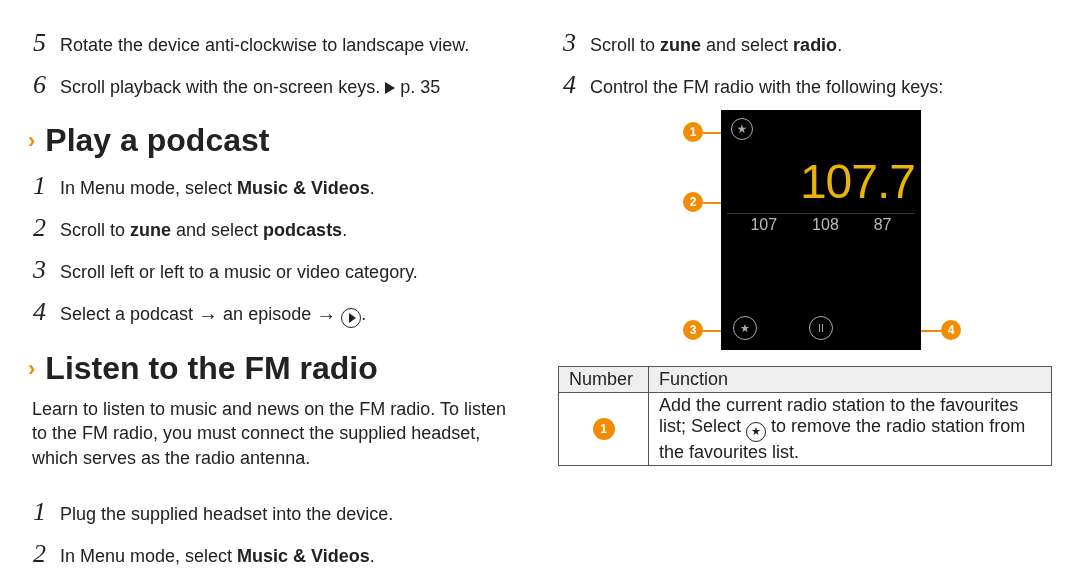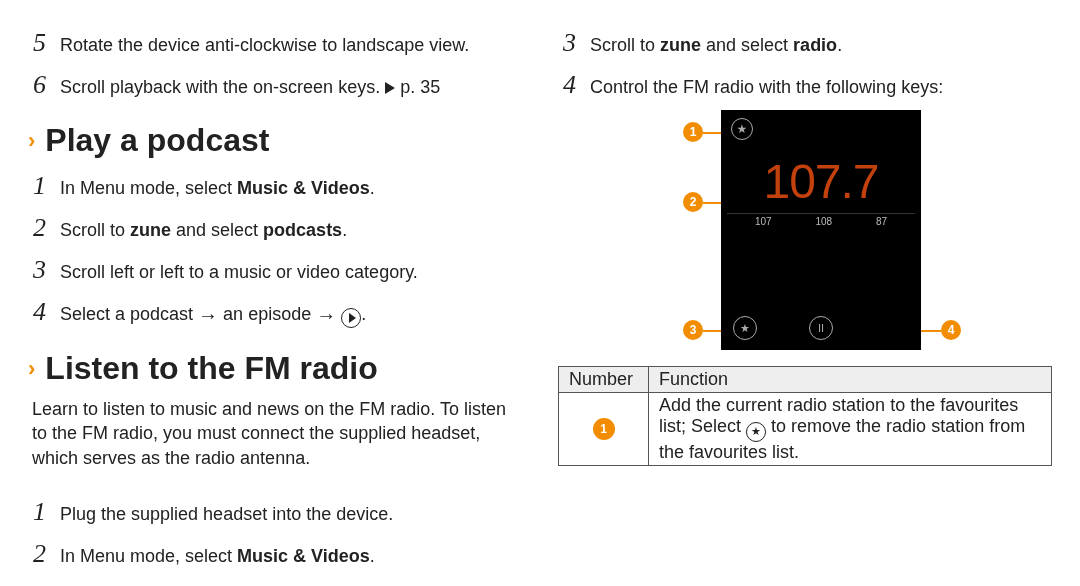--- a/index.html
+++ b/index.html
@@ -20,22 +20,22 @@
   .star-circle { display: inline-flex; width: 20px; height: 20px; border: 1.5px solid #222; border-radius: 50%; align-items: center; justify-content: center; vertical-align: -3px; font-size: 11px; line-height: 1; }
   .tri-right { display: inline-block; width: 0; height: 0; border-left: 10px solid #222; border-top: 6px solid transparent; border-bottom: 6px solid transparent; vertical-align: -1px; }
   .arrow { display: inline-block; font-size: 20px; }
 
   
   .fig-wrap { display: flex; justify-content: center; margin: 4px 0 12px 0; }
   .fig { position: relative; width: 320px; height: 240px; }
   .device { position: absolute; left: 76px; top: 0; width: 200px; height: 240px; background: #000; color: #fff; padding: 8px 6px 6px 6px; display: flex; flex-direction: column; }
   .dev-top { display:flex; padding: 0 4px; }
   .dev-star { width: 22px; height: 22px; border: 1.5px solid #aaa; border-radius: 50%; display:flex; align-items:center; justify-content:center; color:#aaa; font-size:12px; }
-  .dev-freq { font-size: 48px; font-weight: 300; color: #c2410c; text-align: center; margin: 14px 0 4px 0; letter-spacing: -1px; font-family: "Segoe UI Light", "Segoe UI", Arial, sans-serif; }
-  .dev-ticks { display:flex; justify-content:space-around; font-size:10px; color:#bbb; padding: 0 6px; border-top:1px solid #333; padding-top:2px;}
+  .dev-freq { font-size: 48px; font-weight: 300; color: #eab308; text-align: right; margin: 14px 0 4px 0; letter-spacing: -1px; font-family: "Segoe UI Light", "Segoe UI", Arial, sans-serif; }
+  .dev-ticks { display:flex; justify-content:space-around; font-size:16px; color:#bbb; padding: 0 6px; border-top:1px solid #333; padding-top:2px;}
   .dev-spacer { flex:1; }
   .dev-bottom { display:flex; justify-content:space-between; align-items:center; padding: 0 6px 4px 6px; }
   .dev-btn { width: 24px; height: 24px; border: 1.5px solid #aaa; border-radius: 50%; display:flex; align-items:center; justify-content:center; color:#aaa; font-size:11px; }
 
   .callout { position:absolute; width: 20px; height: 20px; background:#f28c00; color:#fff; border-radius:50%; font-size:12px; font-weight:700; display:flex; align-items:center; justify-content:center; }
   .lead  { position:absolute; background:#f28c00; }
   .c1 { left: 38px; top: 12px; } .l1 { left: 58px; top: 22px; width: 26px; height: 2px; }
   .c2 { left: 38px; top: 82px; } .l2 { left: 58px; top: 92px; width: 26px; height: 2px; }
   .c3 { left: 38px; top: 210px; } .l3 { left: 58px; top: 220px; width: 26px; height: 2px; }
   .c4 { left: 296px; top: 210px; } .l4 { left: 198px; top: 220px; width: 98px; height: 2px; }

